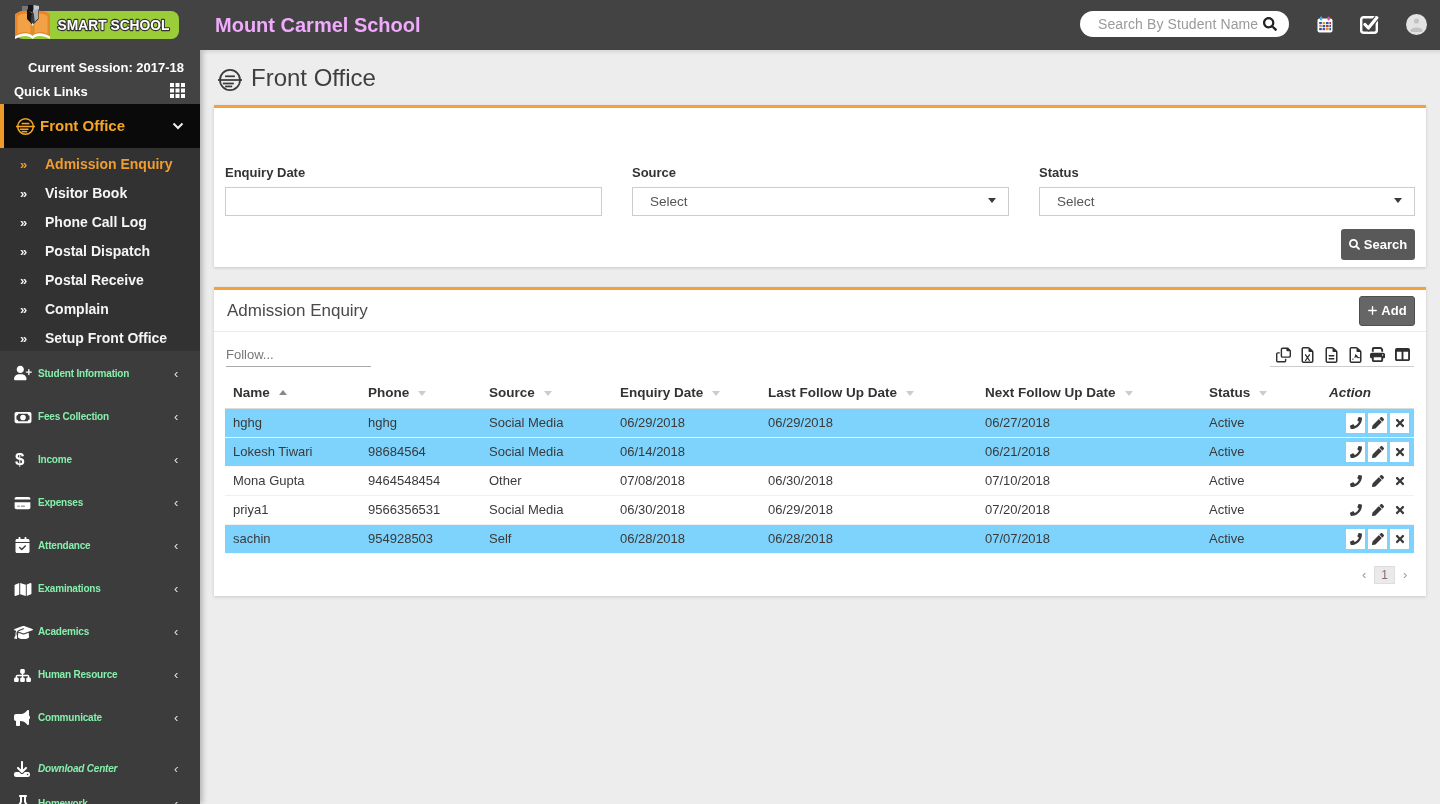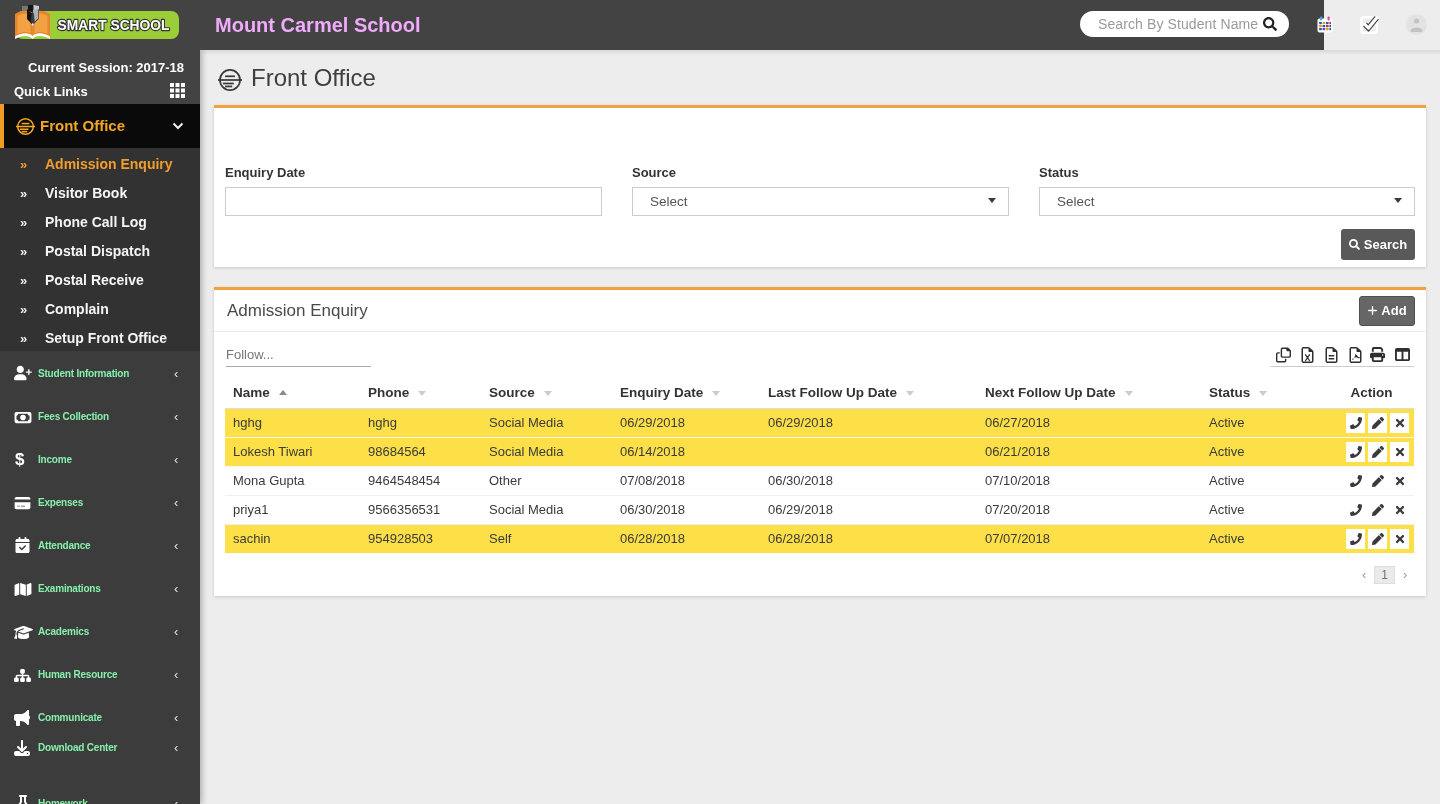--- a/index.html
+++ b/index.html
@@ -1,19 +1,19 @@
 <!DOCTYPE html>
 <html><head>
 <meta charset="utf-8">
 <style>
 * { margin:0; padding:0; box-sizing:border-box; }
 html,body { width:1440px; height:804px; overflow:hidden; font-family:"Liberation Sans",sans-serif; }
 #app { position:relative; width:1440px; height:804px; background:#ededed; }
 
-#nav { position:absolute; left:0; top:0; width:1324px; height:50px; background:#434343; z-index:30; }
+#nav { position:absolute; left:0; top:0; width:1440px; height:50px; background:#434343; z-index:30; }
 #logo { position:absolute; left:13px; top:0px; }
 #title { position:absolute; left:215px; top:0; height:50px; line-height:50px; color:#f0abfc; font-size:20px; font-weight:bold; }
 #searchpill { position:absolute; left:1080px; top:11px; width:209px; height:26px; background:#fff; border-radius:14px; }
 #searchpill span.ph { position:absolute; left:18px; top:0; line-height:26px; font-size:14px; color:#9a9a9a; letter-spacing:0.1px; }
 #searchpill svg { position:absolute; right:12px; top:6px; }
 .navico { position:absolute; top:0; height:50px; }
 
 #sidebar { position:absolute; left:0; top:50px; width:200px; height:754px; background:#3c3c3c; box-shadow:2px 0 6px rgba(0,0,0,0.28); z-index:20; }
 #session { position:absolute; left:0; top:0; width:200px; height:54px; background:#434343; color:#fff; }
 #session div.s1 { position:absolute; left:28px; top:10px; font-size:13px; font-weight:bold; color:#fff; }
@@ -49,21 +49,21 @@
 .fsel .ar { position:absolute; right:12px; top:10px; width:0; height:0; border-left:4px solid transparent; border-right:4px solid transparent; border-top:5px solid #3a3a3a; }
 #btn-search { position:absolute; left:1127px; top:121px; width:74px; height:31px; background:#595959; border-radius:3px; color:#fff; font-size:13px; font-weight:bold; text-align:center; line-height:31px; }
 #btn-add { position:absolute; left:1145px; top:6px; width:56px; height:30px; background:#666; border:1px solid #4f4f4f; border-radius:3px; color:#fff; font-size:13px; font-weight:bold; text-align:center; line-height:28px; }
 #dtsearch { position:absolute; left:12px; top:54px; width:145px; height:23px; border-bottom:1px solid #aaa; font-size:13px; color:#777; line-height:21px; }
 #expicons { position:absolute; left:1056px; top:54px; width:144px; height:23px; border-bottom:1px solid #ccc; }
 #expicons svg { position:absolute; top:3px; }
 table.dt { position:absolute; left:11px; top:88px; width:1189px; border-collapse:collapse; table-layout:fixed; }
 table.dt th { height:30px; text-align:left; font-size:13.5px; color:#333; padding:0 0 0 8px; font-weight:bold; border-bottom:1px solid #dcdcdc; position:relative; }
 table.dt td.act { text-align:right; padding-right:5px; }
 table.dt td { height:29px; font-size:13px; color:#3a3a3a; padding:0 0 0 8px; border-bottom:1px solid #f0f0f0; }
-table.dt tr.pk td { background:#fde047; border-bottom:1px solid #fbf7f7; }
+table.dt tr.pk td { background:#7dd3fc; border-bottom:1px solid #fbf7f7; }
 .sarr { display:inline-block; width:0; height:0; border-left:4.5px solid transparent; border-right:4.5px solid transparent; margin-left:9px; vertical-align:middle; }
 .sup { border-bottom:5.5px solid #888; margin-bottom:2px; }
 .sdn { border-top:5.5px solid #ccc; margin-bottom:0px; }
 .abtn { display:inline-block; width:19px; height:20px; background:#fff; text-align:center; vertical-align:middle; margin-left:3px; position:relative; }
 .abtn svg { position:absolute; left:3.5px; top:4px; }
 .abtn svg.pen { left:3.5px; }
 .abtn svg.xx { left:4.5px; top:4px; }
 #pager { position:absolute; left:0; top:274px; width:1200px; height:20px; }
 #pgbox { position:absolute; left:1160px; top:2px; width:21px; height:18px; background:#eaeaea; border:1px solid #dedede; text-align:center; line-height:17px; font-size:12px; color:#836d6d; }
 .pgch { position:absolute; top:2px; font-size:13px; color:#999; line-height:18px; }
@@ -255,21 +255,21 @@
       <div class="t">Human Resource</div>
           <div class="ch">‹</div>
     </div>
     <div class="mitem" style="top:344px;">
       <svg width="16" height="16" viewBox="0 0 512 512" style="top:14px;">
             <path fill="#fff" d="M480 32c0-12.9-7.8-24.6-19.8-29.6s-25.7-2.2-34.9 6.9L381.7 53c-48 48-113.1 75-181 75H192 160 64c-35.3 0-64 28.7-64 64v96c0 35.3 28.7 64 64 64l0 128c0 17.7 14.3 32 32 32h64c17.7 0 32-14.3 32-32V352l8.7 0c67.9 0 133 27 181 75l43.6 43.6c9.2 9.2 22.9 11.9 34.9 6.9s19.8-16.6 19.8-29.6V300.4c18.6-8.8 32-32.5 32-60.4s-13.4-51.6-32-60.4V32z"></path>
           </svg>
       <div class="t">Communicate</div>
           <div class="ch">‹</div>
     </div>
-    <div class="mitem" style="top:374px;">
+    <div class="mitem" style="top:395px;font-style:italic;">
       <svg width="16" height="16" viewBox="0 0 512 512" style="top:14px;">
             <path fill="#fff" d="M288 32c0-17.7-14.3-32-32-32s-32 14.3-32 32V274.7l-73.4-73.4c-12.5-12.5-32.8-12.5-45.3 0s-12.5 32.8 0 45.3l128 128c12.5 12.5 32.8 12.5 45.3 0l128-128c12.5-12.5 12.5-32.8 0-45.3s-32.8-12.5-45.3 0L288 274.7V32zM64 352c-35.3 0-64 28.7-64 64v32c0 35.3 28.7 64 64 64H448c35.3 0 64-28.7 64-64V416c0-35.3-28.7-64-64-64H346.5l-45.3 45.3c-25 25-65.5 25-90.5 0L165.5 352H64zm368 56a24 24 0 1 1 0 48 24 24 0 1 1 0-48z"></path>
           </svg>
       <div class="t">Download Center</div>
           <div class="ch">‹</div>
     </div>
     <div class="mitem" style="top:430px;">
       <svg width="14" height="16" viewBox="0 0 448 512" style="left:16px;">
             <path fill="#fff" d="M288 0H160 128C110.3 0 96 14.3 96 32s14.3 32 32 32V196.8c0 11.8-3.3 23.5-9.5 33.5L10.3 406.2C3.6 417.2 0 429.7 0 442.6C0 480.9 31.1 512 69.4 512H378.6c38.3 0 69.4-31.1 69.4-69.4c0-12.8-3.6-25.4-10.3-36.4L329.5 230.4c-6.2-10.1-9.5-21.7-9.5-33.5V64c17.7 0 32-14.3 32-32s-14.3-32-32-32H288zM192 196.8V64h64V196.8c0 23.7 6.6 46.9 19 67.1L309.5 320h-171L173 263.9c12.4-20.2 19-43.4 19-67.1z"></path>
           </svg>
@@ -351,21 +351,21 @@
           </colgroup>
       <thead>
             <tr>
         <th>Name<span class="sarr sup"></span></th>
         <th>Phone<span class="sarr sdn"></span></th>
         <th>Source<span class="sarr sdn"></span></th>
         <th>Enquiry Date<span class="sarr sdn"></span></th>
         <th>Last Follow Up Date<span class="sarr sdn"></span></th>
         <th>Next Follow Up Date<span class="sarr sdn"></span></th>
         <th>Status<span class="sarr sdn"></span></th>
-        <th style="text-align:center;padding-right:0;">Action</th>
+        <th style="text-align:left;padding-right:0;font-style:italic;">Action</th>
       </tr>
           </thead>
       <tbody>
       <tr class="pk">
               <td>hghg</td>
               <td>hghg</td>
               <td>Social Media</td>
               <td>06/29/2018</td>
               <td>06/29/2018</td>
               <td>06/27/2018</td>

